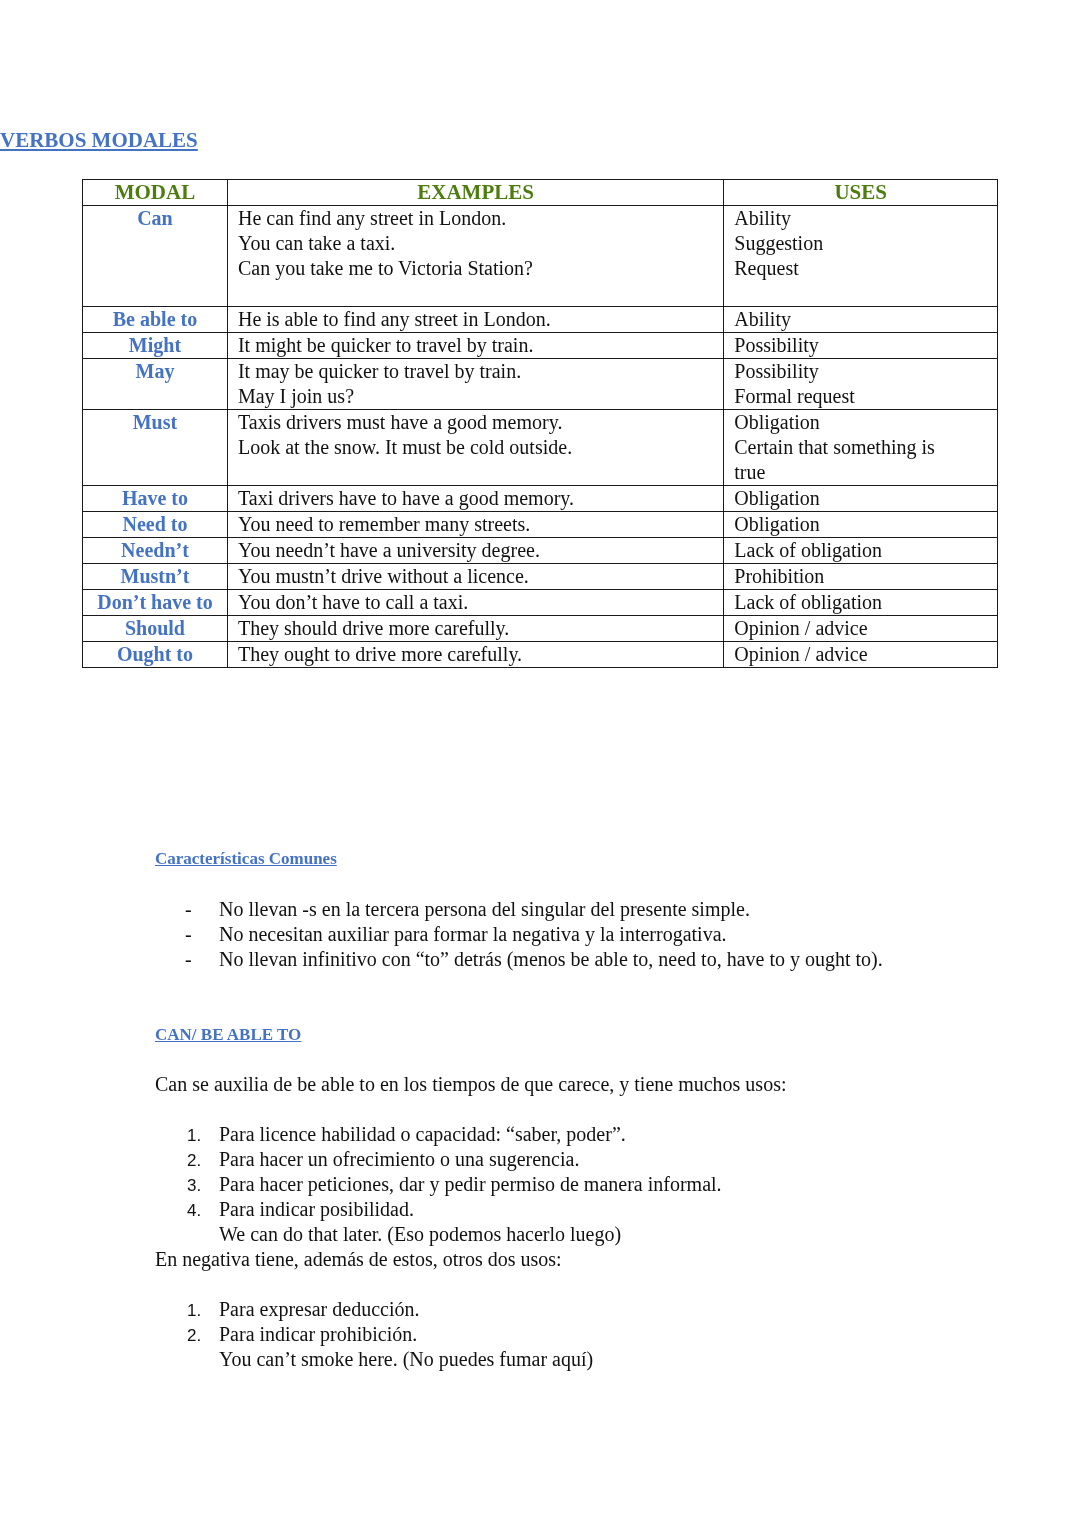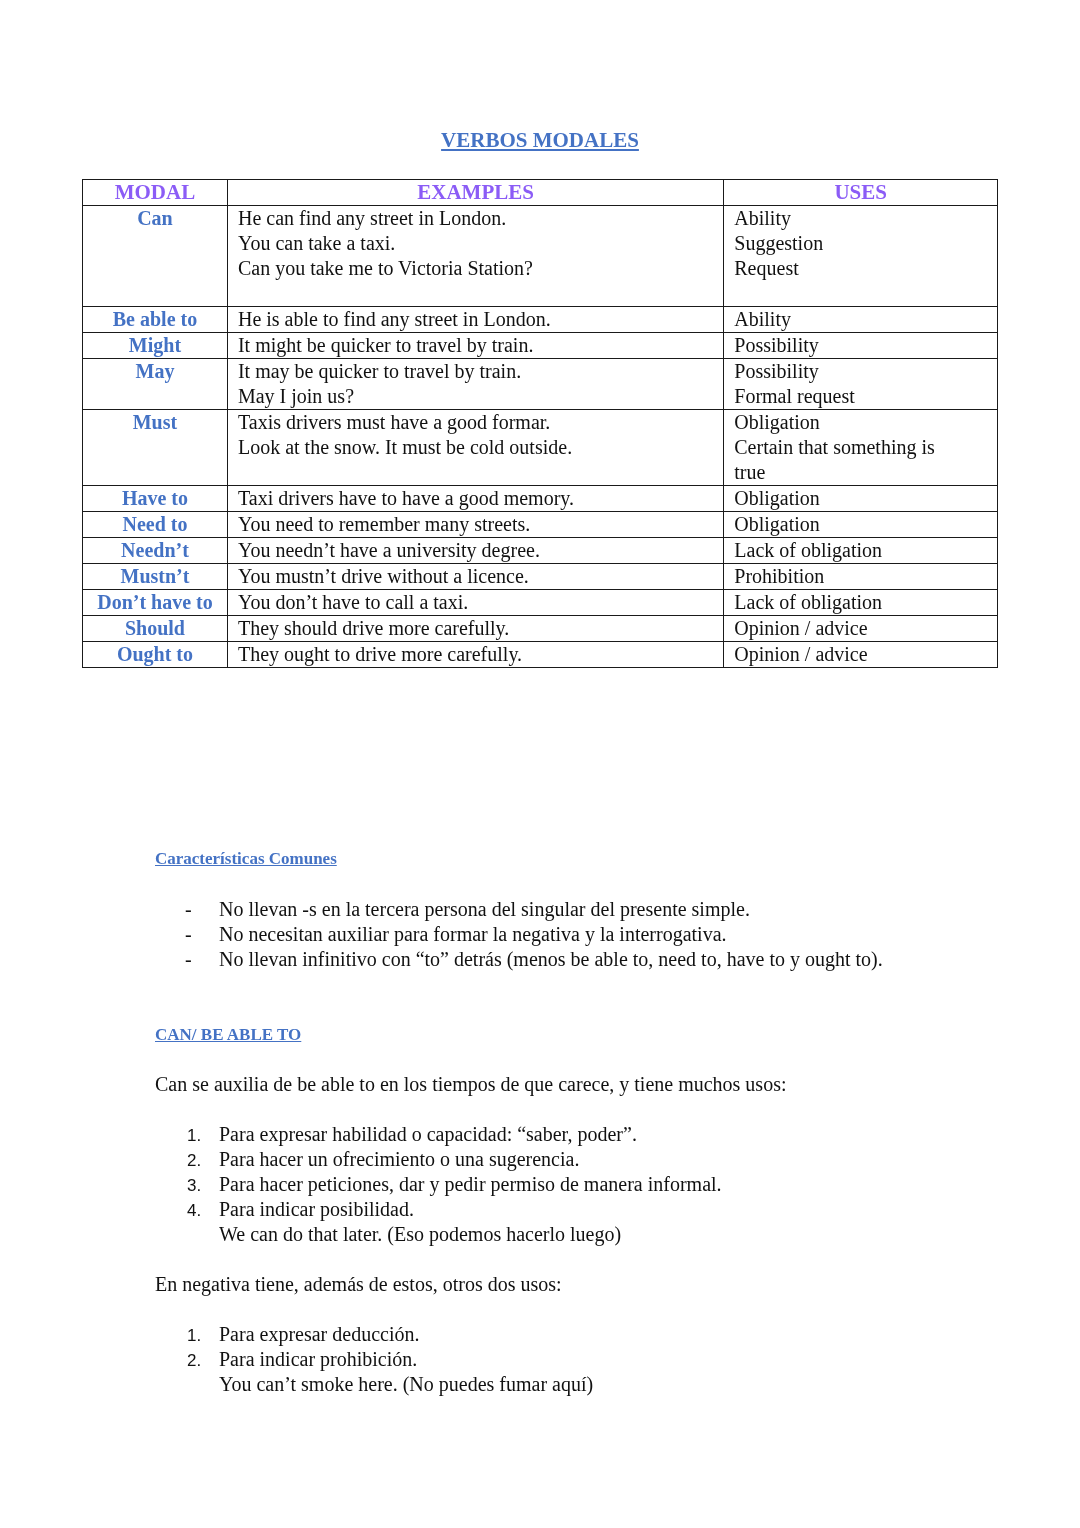--- a/index.html
+++ b/index.html
@@ -1,33 +1,33 @@
 <!DOCTYPE html>
 <html><head>
   <meta charset="utf-8">
   <style>
     html, body { margin: 0; padding: 0; background: #ffffff; }
     body {
       width: 1080px; height: 1528px; position: relative; overflow: hidden;
       font-family: "Liberation Serif", serif; color: #111111;
     }
     .title {
-      position: absolute; left: 0; width: 1080px; top: 128px; text-align: center;
+      position: absolute; left: 0; width: 1080px; top: 128px; text-align: left;
       font-size: 21px; font-weight: bold; text-decoration: underline;
       color: #4472c4; letter-spacing: 0px;
     }
     table.modals {
       position: absolute; left: 82px; top: 179px; width: 916px;
       border-collapse: collapse; font-size: 20px; line-height: 25px;
     }
     table.modals td, table.modals th {
       border: 1.5px solid #1a1a1a; vertical-align: top; padding: 0 10px;
     }
     table.modals th {
-      font-weight: bold; color: #8b5cf6; text-align: center; font-size: 21px; height: 25px;
+      font-weight: bold; color: #4d7c0f; text-align: center; font-size: 21px; height: 25px;
     }
     table.modals td.modal {
       font-weight: bold; color: #4472c4; text-align: center; padding: 0 0; white-space: nowrap;
     }
     col.c1 { width: 145px; } col.c2 { width: 497px; } col.c3 { width: 274px; }
     .line { display: block; }
     .can-row td { height: 100px; }
     .must-row td { height: 75px; }
 
     .section { position: absolute; left: 155px; width: 790px; font-size: 20px; line-height: 25px; }
@@ -101,21 +101,21 @@
         <span class="line">May I join us?</span>
       </td>
       <td>
         <span class="line">Possibility</span>
         <span class="line">Formal request</span>
       </td>
     </tr>
     <tr class="must-row">
       <td class="modal">Must</td>
       <td>
-        <span class="line">Taxis drivers must have a good formar.</span>
+        <span class="line">Taxis drivers must have a good memory.</span>
         <span class="line">Look at the snow. It must be cold outside.</span>
       </td>
       <td>
         <span class="line">Obligation</span>
         <span class="line">Certain that something is</span>
         <span class="line">true</span>
       </td>
     </tr>
     <tr>
       <td class="modal">Have to</td>
@@ -189,25 +189,25 @@
     <li><span class="dash">-</span><span>No llevan -s en la tercera persona del singular del presente simple.</span></li>
     <li><span class="dash">-</span><span>No necesitan auxiliar para formar la negativa y la interrogativa.</span></li>
     <li><span class="dash">-</span><span>No llevan infinitivo con “to” detrás (menos be able to, need to, have to y ought to).</span></li>
   </ul>
 </div>
 
 <div class="section" style="top: 1022px;">
   <div class="h2">CAN/ BE ABLE TO</div>
   <div style="margin-top: 25px;">Can se auxilia de be able to en los tiempos de que carece, y tiene muchos usos:</div>
   <ol class="num-list" style="margin-top: 25px;">
-    <li><span class="num">1.</span><span>Para expresar habilidad o capacidad: “saber, poder”.</span></li>
+    <li><span class="num">1.</span><span>Para licence habilidad o capacidad: “saber, poder”.</span></li>
     <li><span class="num">2.</span><span>Para hacer un ofrecimiento o una sugerencia.</span></li>
     <li><span class="num">3.</span><span>Para hacer peticiones, dar y pedir permiso de manera informal.</span></li>
     <li><span class="num">4.</span><span>Para indicar posibilidad.</span></li>
   </ol>
   <div class="indent">We can do that later. (Eso podemos hacerlo luego)</div>
-  <div style="margin-top: 25px;">En negativa tiene, además de estos, otros dos usos:</div>
+  <div style="">En negativa tiene, además de estos, otros dos usos:</div>
   <ol class="num-list" style="margin-top: 25px;">
     <li><span class="num">1.</span><span>Para expresar deducción.</span></li>
     <li><span class="num">2.</span><span>Para indicar prohibición.</span></li>
   </ol>
   <div class="indent">You can’t smoke here. (No puedes fumar aquí)</div>
 </div>
 
 </body></html>

